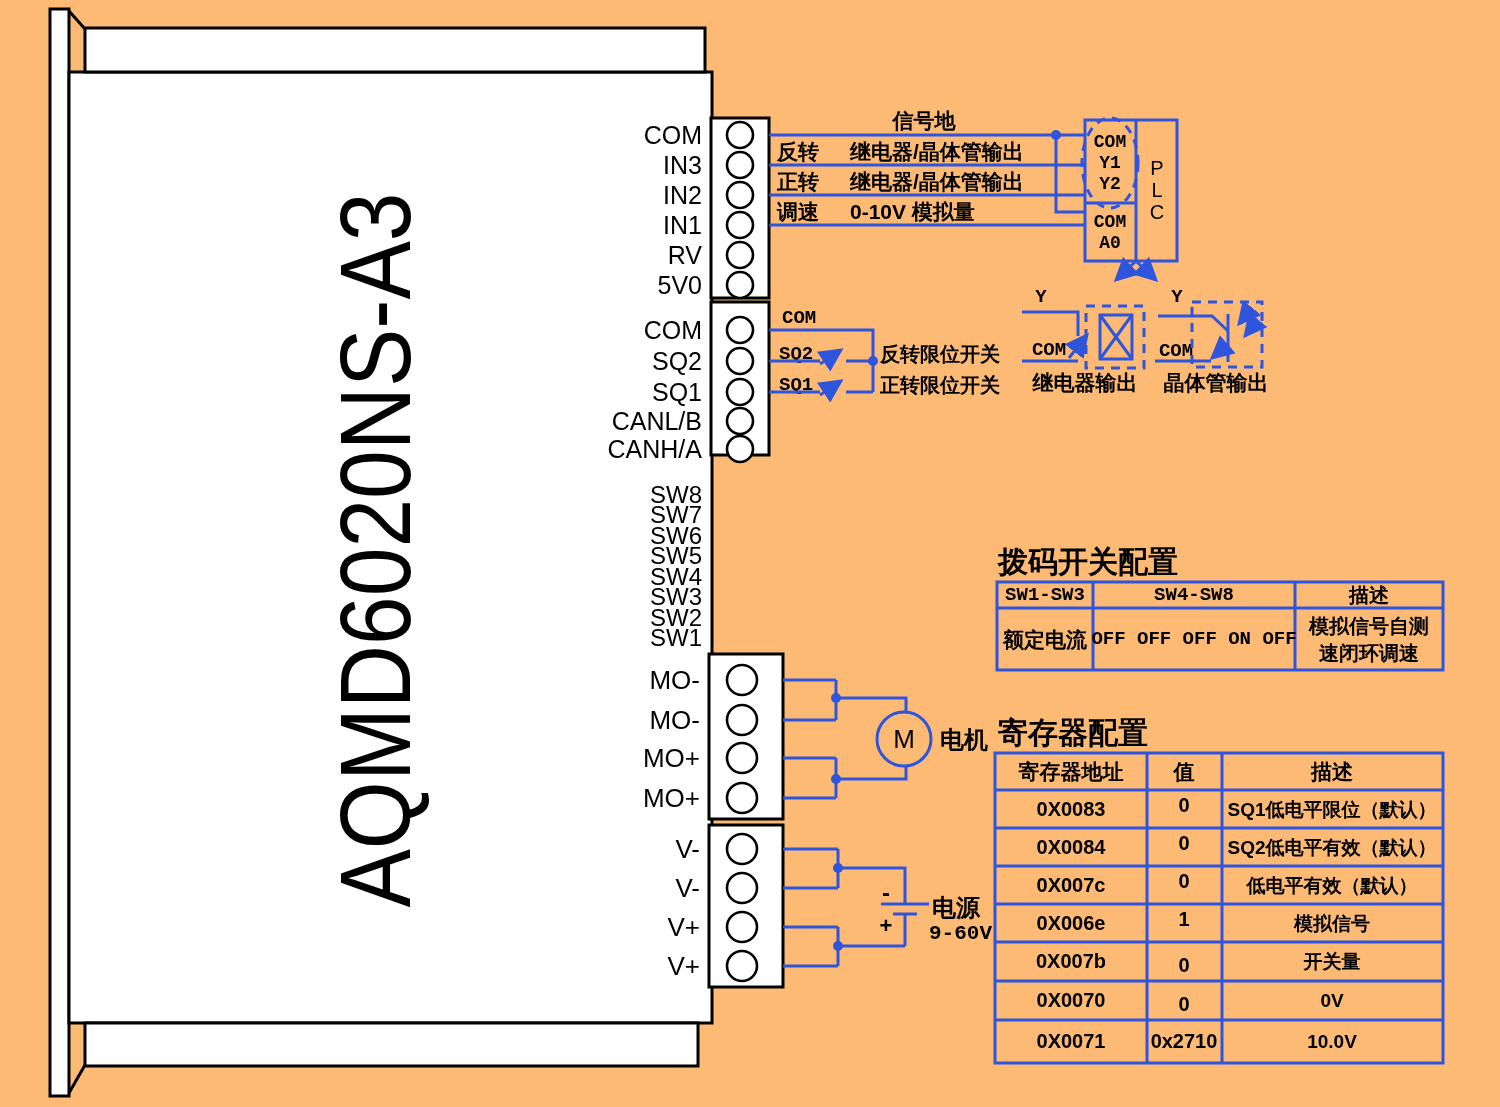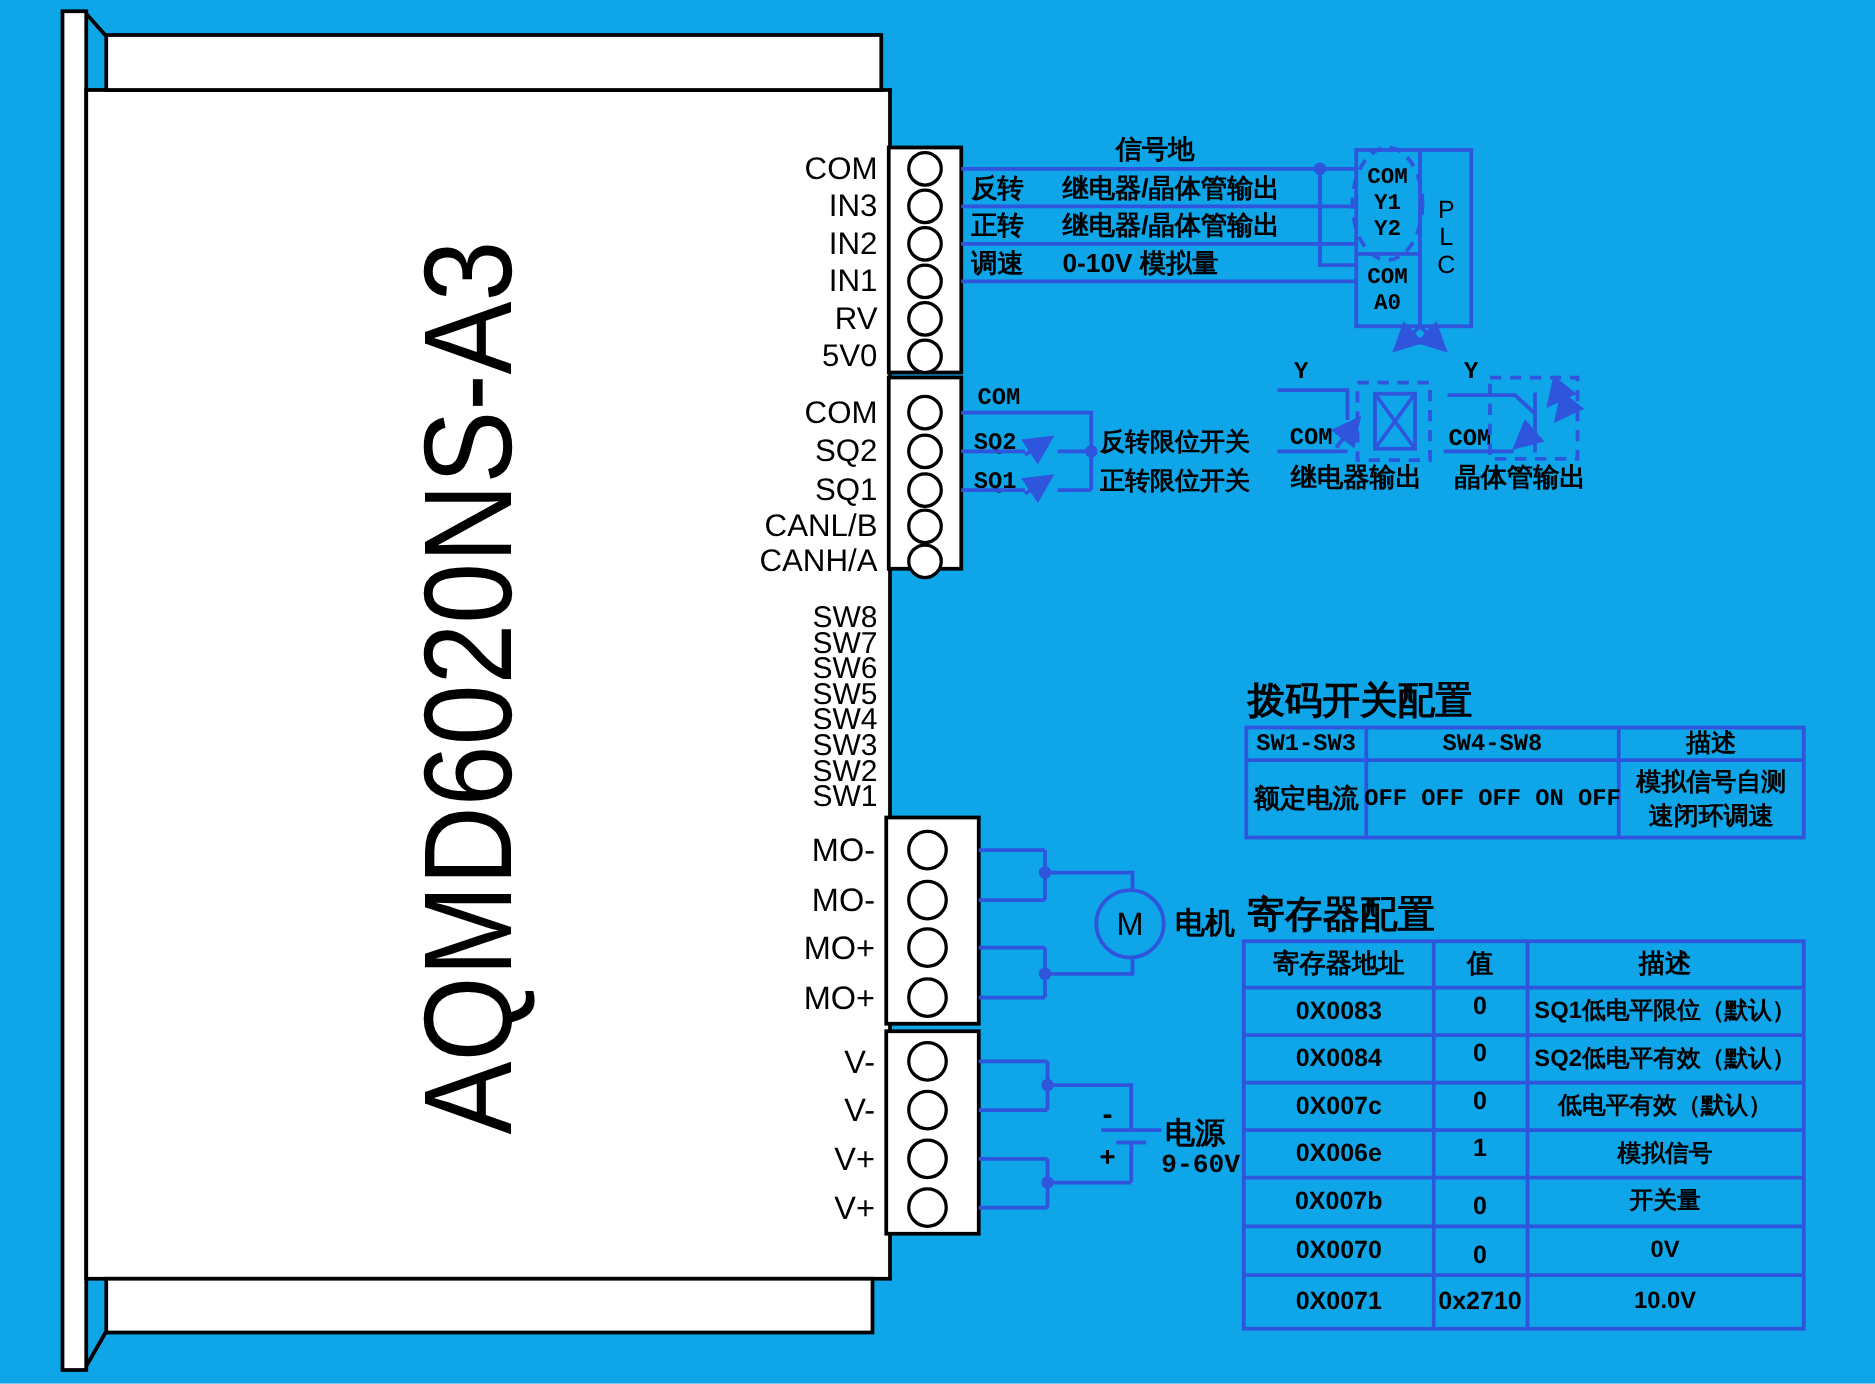--- a/index.html
+++ b/index.html
@@ -1,16 +1,16 @@
 <!DOCTYPE html>
 <html><head>
 <meta charset="utf-8">
 <style>
   html,body{margin:0;padding:0;background:#ffffff;}
-  .stage{position:relative;width:1500px;height:1107px;background:#0ea5e9;overflow:hidden;
+  .stage{position:relative;width:1500px;height:1107px;background:#fdba74;overflow:hidden;
          font-family:"Liberation Sans","DejaVu Sans",sans-serif;}
   svg text{font-family:"Liberation Sans","DejaVu Sans",sans-serif;fill:#000;}
   svg text.mono{font-family:"Liberation Mono","DejaVu Sans Mono",monospace;font-weight:bold;}
   svg text.cjk{font-weight:600;}
   svg .blk{stroke:#000;stroke-width:3;fill:none;}
   svg .blkf{stroke:#000;stroke-width:3;fill:#fff;}
   svg .pin{stroke:#000;stroke-width:2.6;fill:#fff;}
   svg .wire{stroke:#2f55dd;stroke-width:3;fill:none;}
   svg .wired{stroke:#2f55dd;stroke-width:3;fill:none;stroke-dasharray:9 7;}
   svg .dot{fill:#2f55dd;stroke:none;}

